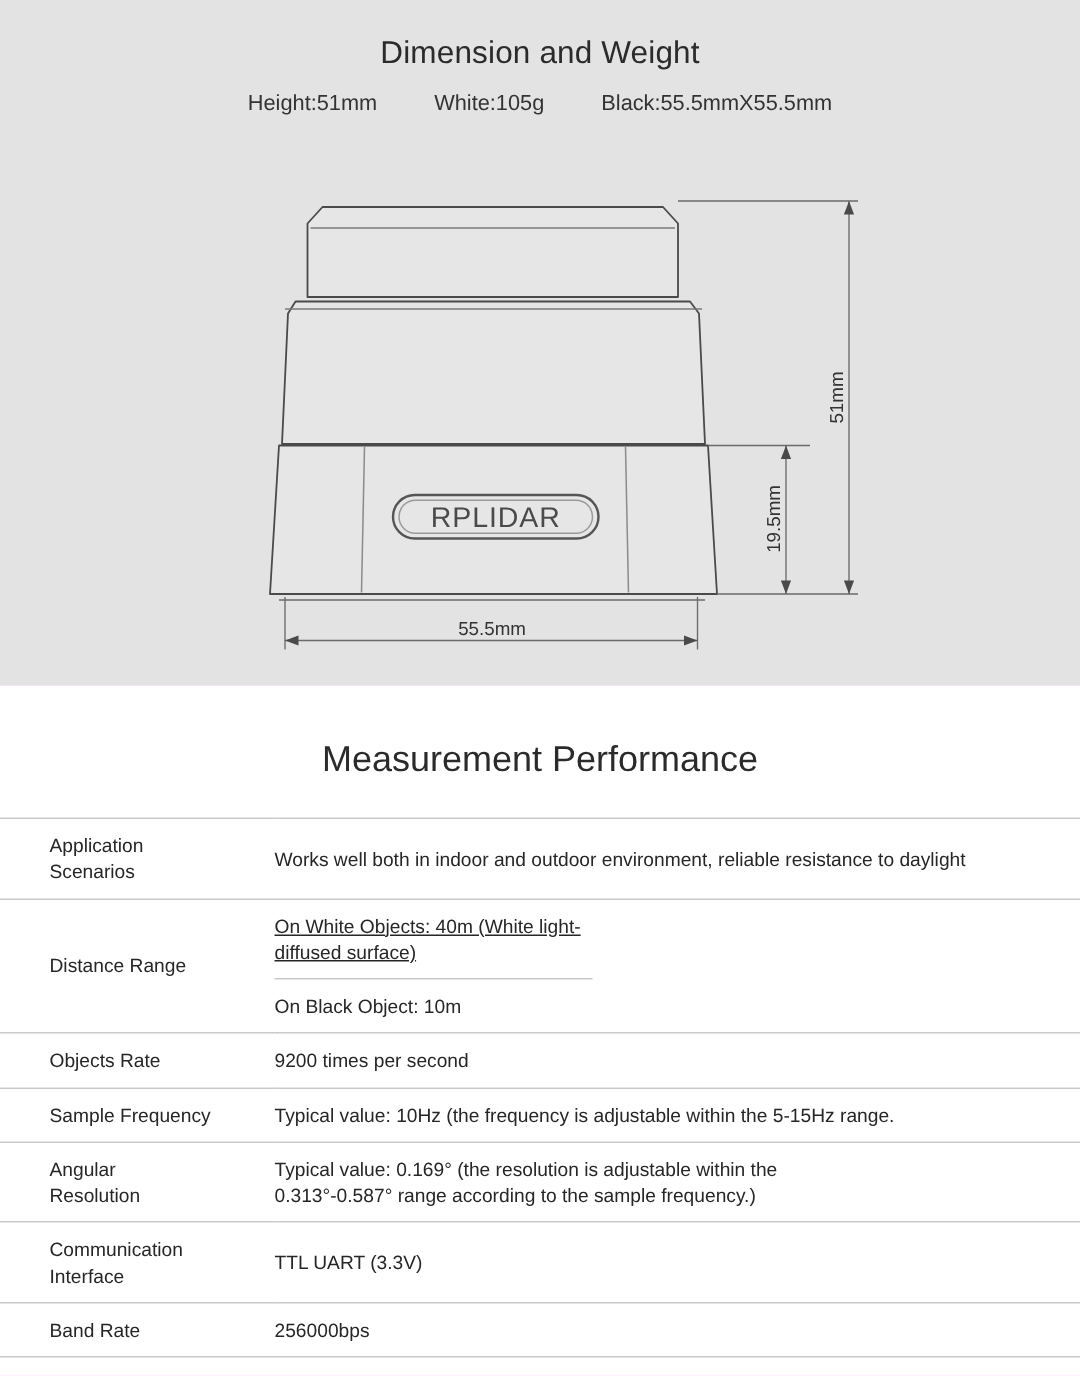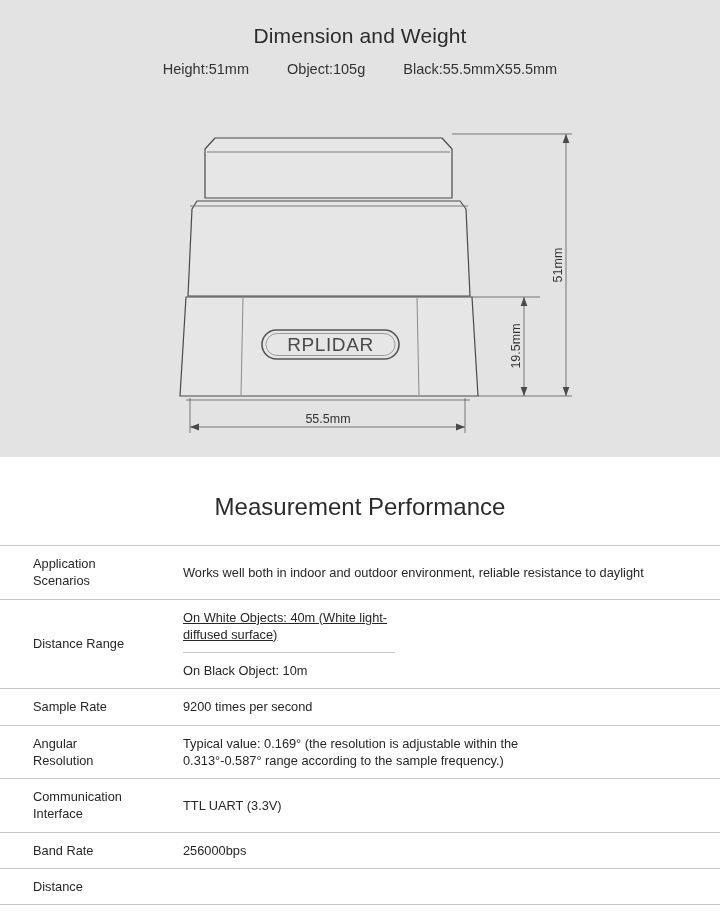--- a/index.html
+++ b/index.html
@@ -128,21 +128,21 @@
 <body>
 
 <div class="page">
 
   <div class="dimension-panel">
 
     <div class="panel-title">Dimension and Weight</div>
 
     <div class="panel-specs">
       <span class="spec">Height:51mm</span>
-      <span class="spec">Object:105g</span>
+      <span class="spec">White:105g</span>
       <span class="spec">Black:55.5mmX55.5mm</span>
     </div>
 
     <svg class="drawing" viewBox="0 0 720 457">
       <g fill="none" stroke="#4a4a4a" stroke-width="1.2" stroke-linejoin="round">
 
         <path d="M 215 138 L 442 138 L 452 149 L 452 198 L 205 198 L 205 149 Z" fill="#e6e6e6"></path>
 
         <line x1="207" y1="152" x2="450" y2="152" stroke="#7a7a7a" stroke-width="1"></line>
 
@@ -217,27 +217,35 @@
             <span class="value-line">Distance Range</span>
           </td>
           <td class="cell-value value-split">
             <span class="value-line">On White Objects: 40m (White light-diffused surface)</span>
             <span class="value-line">On Black Object: 10m</span>
           </td>
         </tr>
 
         <tr>
           <td class="cell-label">
-            <span class="value-line">Sample Rate</span>
+            <span class="value-line">Objects Rate</span>
           </td>
           <td class="cell-value">
             <span class="value-line">9200 times per second</span>
           </td>
         </tr>
 
+        <tr>
+          <td class="cell-label">
+            <span class="value-line">Sample Frequency</span>
+          </td>
+          <td class="cell-value">
+            <span class="value-line nowrap">Typical value: 10Hz (the frequency is adjustable within the 5-15Hz range.</span>
+          </td>
+        </tr>
 
         <tr>
           <td class="cell-label">
             <span class="value-line">Angular</span>
             <span class="value-line">Resolution</span>
           </td>
           <td class="cell-value">
             <span class="value-line nowrap">Typical value: 0.169°  (the resolution is adjustable within the</span>
             <span class="value-line nowrap">0.313°-0.587° range according to the sample frequency.)</span>
           </td>

